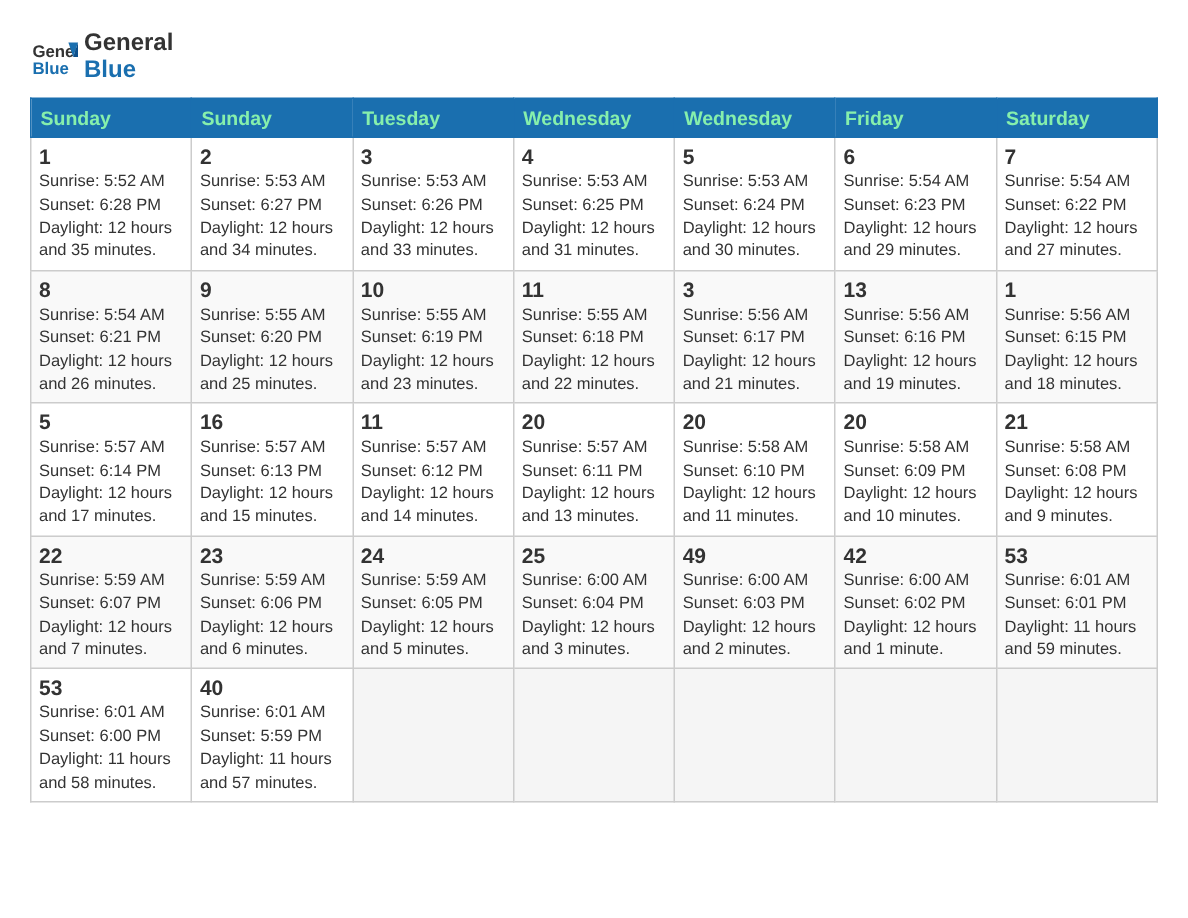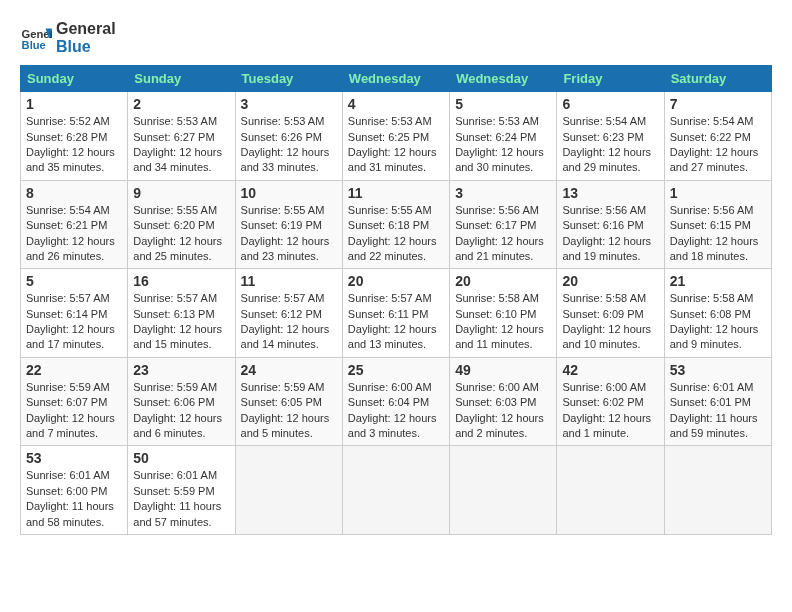--- a/index.html
+++ b/index.html
@@ -236,21 +236,21 @@
             <span class="day-number">53</span>
             <div class="day-info">Sunrise: 6:01 AM<br>Sunset: 6:01 PM<br>Daylight: 11 hours and 59 minutes.</div>
           </td>
         </tr>
         <tr>
           <td>
             <span class="day-number">53</span>
             <div class="day-info">Sunrise: 6:01 AM<br>Sunset: 6:00 PM<br>Daylight: 11 hours and 58 minutes.</div>
           </td>
           <td>
-            <span class="day-number">50</span>
+            <span class="day-number">40</span>
             <div class="day-info">Sunrise: 6:01 AM<br>Sunset: 5:59 PM<br>Daylight: 11 hours and 57 minutes.</div>
           </td>
           <td class="empty"></td>
           <td class="empty"></td>
           <td class="empty"></td>
           <td class="empty"></td>
           <td class="empty"></td>
         </tr>
       </tbody>
   </table>

